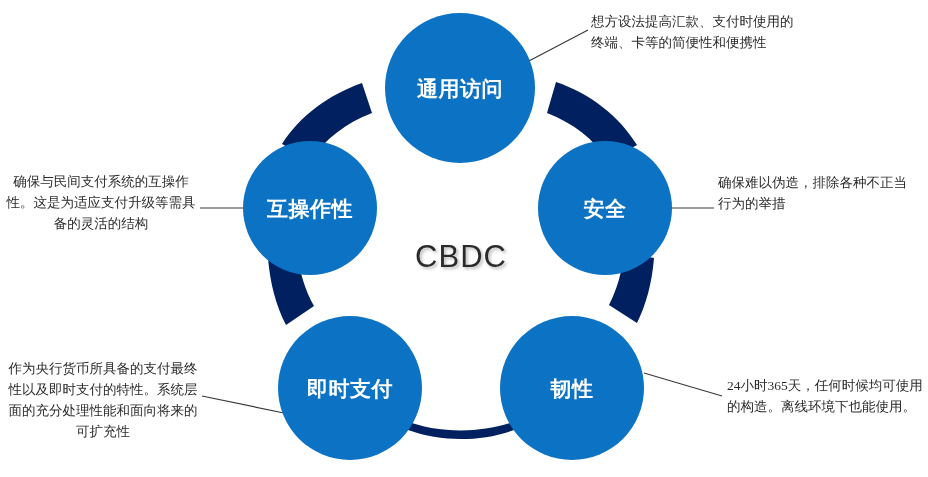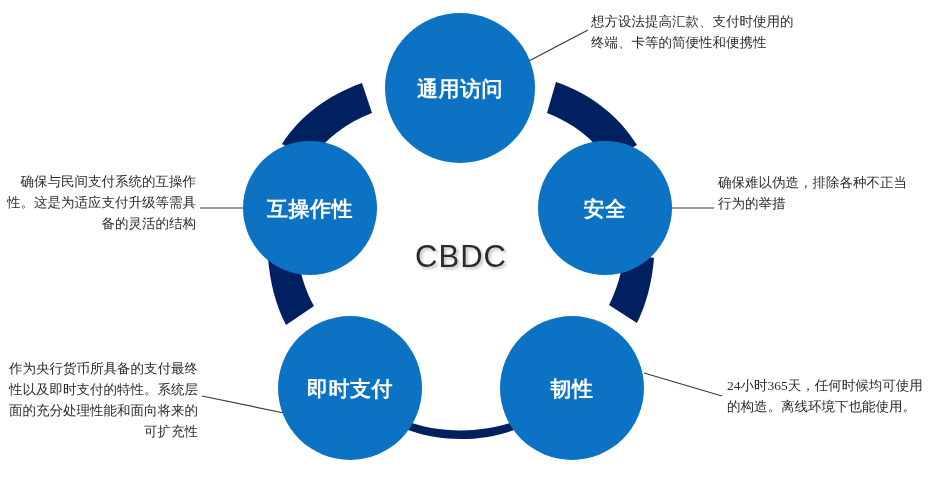--- a/index.html
+++ b/index.html
@@ -35,22 +35,22 @@
     position:absolute;
     font-family:"Liberation Sans","DejaVu Sans",sans-serif;
     font-size:13.5px;
     line-height:21px;
     color:#2b2b2b;
     white-space:pre-line;
   }
   .ann-tr{left:591px;top:11px;width:215px;}
   .ann-r {left:718px;top:172px;width:200px;}
   .ann-br{left:727px;top:375px;width:196px;font-family:Liberation Serif, serif;}
-  .ann-bl{left:8px;top:358px;width:190px;text-align:right;}
-  .ann-l {left:6px;top:171px;width:190px;text-align:right;}
+  .ann-bl{left:8px;top:358px;width:190px;text-align:center;}
+  .ann-l {left:6px;top:171px;width:190px;text-align:center;}
 </style>
 </head>
 <body>
 
 <div id="stage">
 
   <svg id="diagram" viewBox="0 0 928 477">
     <defs>
       <filter id="softshadow" x="-30%" y="-30%" width="170%" height="170%">
         <feDropShadow dx="2" dy="2" stdDeviation="1.6" flood-color="#9a9a9a" flood-opacity="0.65"></feDropShadow>

